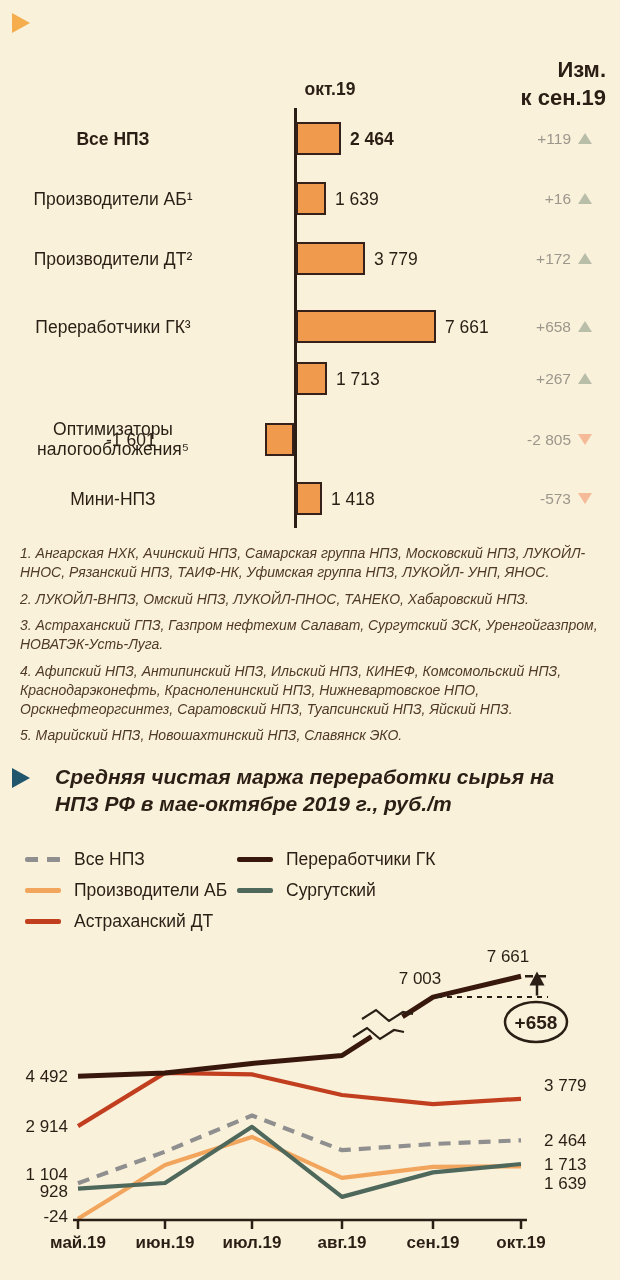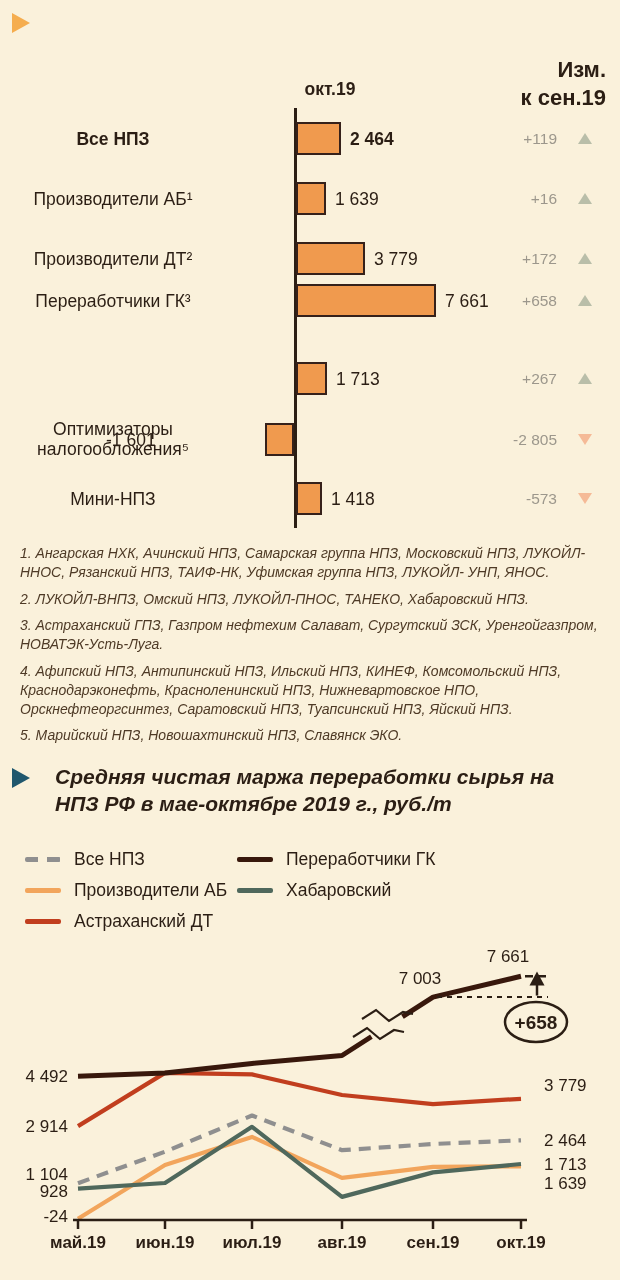--- a/index.html
+++ b/index.html
@@ -14,21 +14,21 @@
   .chg-head{position:absolute;top:56px;right:14px;text-align:right;font-weight:700;
     font-size:22px;line-height:1.28;}
   .axis-v{position:absolute;left:294px;top:108px;width:3px;height:420px;background:#2B1E14;}
   .brow{position:absolute;left:0;width:620px;height:33px;}
   .blabel{position:absolute;left:6px;top:50%;transform:translateY(-50%);width:214px;
     text-align:center;font-size:17.5px;line-height:1.18;}
   .bar{position:absolute;top:0;height:100%;border:2px solid;box-sizing:border-box;}
   .bval{position:absolute;top:50%;transform:translateY(-50%);font-size:17.5px;
     white-space:nowrap;width:150px;}
   .bchg{position:absolute;right:28px;top:50%;transform:translateY(-50%);display:flex;
-    align-items:center;gap:21px;font-size:15.5px;white-space:nowrap;}
+    align-items:center;gap:7px;font-size:15.5px;white-space:nowrap;}
   .tri{width:0;height:0;display:inline-block;}
   .fnotes{position:absolute;left:20px;top:544px;width:584px;font-style:italic;
     font-size:14px;line-height:1.36;}
   .fnote{margin-bottom:7.5px;}
   .legend{position:absolute;left:25px;top:844px;display:grid;grid-auto-flow:column;
     grid-template-rows:repeat(3,31px);grid-template-columns:212px auto;}
   .litem{display:flex;align-items:center;gap:13px;font-size:17.5px;}
   .lswatch{width:36px;height:5px;border-radius:2px;flex:0 0 36px;}
   .lsvg{position:absolute;left:0;top:935px;}
   .lsvg text{font-family:"Liberation Sans","DejaVu Sans",sans-serif;}
@@ -68,21 +68,21 @@
   </div>
   <div class="brow" style="top:242px;">
     <div class="blabel">Производители ДТ²</div>
     <div class="bar" style="width: 69px; background: rgb(240, 154, 78); border-color: rgb(54, 33, 26); left: 296px;"></div>
     <div class="bval" style="left: 374px; text-align: left;">3 779</div>
     <div class="bchg" style="color: rgb(156, 151, 140);">
         <span>+172</span>
         <span class="tri" style="border-left: 7px solid transparent; border-right: 7px solid transparent; border-bottom: 11px solid rgb(185, 190, 169);"></span>
       </div>
   </div>
-  <div class="brow" style="top:284px;">
+  <div class="brow" style="top:310px;">
     <div class="blabel">Переработчики ГК³</div>
     <div class="bar" style="width: 140px; background: rgb(240, 154, 78); border-color: rgb(54, 33, 26); left: 296px;"></div>
     <div class="bval" style="left: 445px; text-align: left;">7 661</div>
     <div class="bchg" style="color: rgb(156, 151, 140);">
         <span>+658</span>
         <span class="tri" style="border-left: 7px solid transparent; border-right: 7px solid transparent; border-bottom: 11px solid rgb(185, 190, 169);"></span>
       </div>
   </div>
   <div class="brow" style="top:362px;">
     <div class="bar" style="width: 31px; background: rgb(240, 154, 78); border-color: rgb(54, 33, 26); left: 296px;"></div>
@@ -134,21 +134,21 @@
     <div class="litem">
         <span class="lswatch" style="background: rgb(193, 62, 30);"></span>
         <span>Астраханский ДТ</span>
       </div>
     <div class="litem">
         <span class="lswatch" style="background: rgb(56, 24, 12);"></span>
         <span>Переработчики ГК</span>
       </div>
     <div class="litem">
         <span class="lswatch" style="background: rgb(79, 104, 92);"></span>
-        <span>Хабаровский</span>
+        <span>Сургутский</span>
       </div>
   </div>
 
   <svg id="line-svg" class="lsvg" width="620" height="345" viewBox="0 0 620 345">
       <polyline points="78,248.2 165,216.7 252,180.5 342,215.2 433,209.0 521,205.3" fill="none" stroke="#8F8F8F" stroke-width="4.2" stroke-linejoin="round" stroke-dasharray="12 8"></polyline>
       <polyline points="78,283.8 165,230.0 252,201.9 342,242.9 433,231.8 521,231.3" fill="none" stroke="#F2A55C" stroke-width="4.2" stroke-linejoin="round"></polyline>
       <polyline points="78,191.1 165,137.9 252,139.4 342,160.0 433,169.2 521,163.8" fill="none" stroke="#C13E1E" stroke-width="4.2" stroke-linejoin="round"></polyline>
       <polyline points="78,253.7 165,248.0 252,191.8 342,261.9 433,237.4 521,229.0" fill="none" stroke="#4F685C" stroke-width="4.2" stroke-linejoin="round"></polyline>
       <polyline points="78,141.3 165,137.9 252,128.4 342,120.5 433,62.1 521,41.3" fill="none" stroke="#38180C" stroke-width="5" stroke-linejoin="round"></polyline>
       <line x1="371" y1="101" x2="402" y2="81" stroke="#FAF1DB" stroke-width="13"></line>

